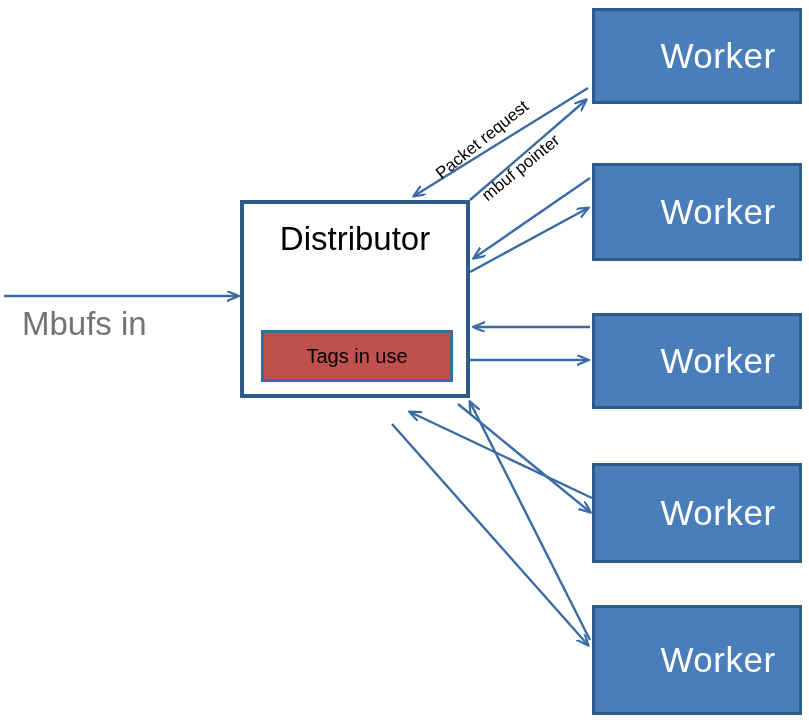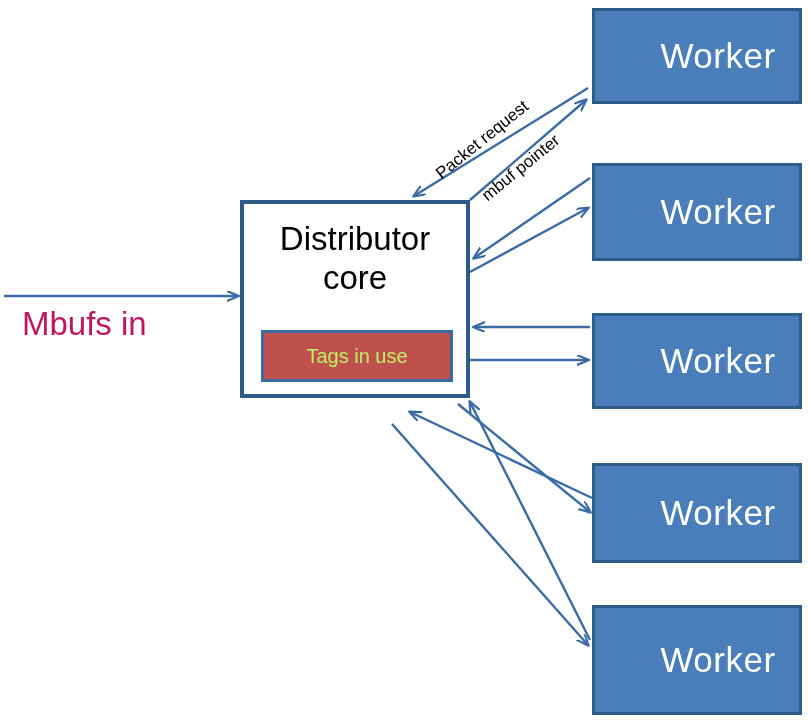--- a/index.html
+++ b/index.html
@@ -60,29 +60,29 @@
   .tags-box {
     position: absolute;
     box-sizing: border-box;
     background: #c0504d;
     border: 3px solid #3a6ba5;
     display: flex;
     align-items: center;
     justify-content: center;
   }
   .tags-text {
-    color: #bef264;
+    color: #000000;
     font-size: 20px;
   }
   .mbufs-label {
     position: absolute;
     left: 22px;
     top: 305px;
     font-size: 33px;
-    color: #be185d;
+    color: #737373;
     white-space: nowrap;
   }
   .edge-label {
     position: absolute;
     font-size: 17px;
     color: #000000;
     white-space: nowrap;
     transform-origin: left top;
   }
   #label-packet-request {
@@ -125,21 +125,20 @@
 
     <line x1="590" y1="640" x2="470" y2="402" stroke="#3a6ba5" stroke-width="2.4" marker-end="url(#ah)"></line>
     <line x1="392" y1="424" x2="588" y2="645" stroke="#3a6ba5" stroke-width="2.4" marker-end="url(#ah)"></line>
   </svg>
 
   <div class="mbufs-label">Mbufs in</div>
 
   <div class="distributor-box" style="left:240px; top:200px; width:230px; height:198px;">
     <div class="distributor-text">
       <span>Distributor</span><br>
-      <span>core</span>
     </div>
     <div class="tags-box" style="left:17px; top:126px; width:192px; height:52px;">
       <span class="tags-text">Tags in use</span>
     </div>
   </div>
 
   <div class="worker-box" style="left:592px; top:8px; width:210px; height:96px;">
     <span class="worker-text">Worker</span>
   </div>
 

